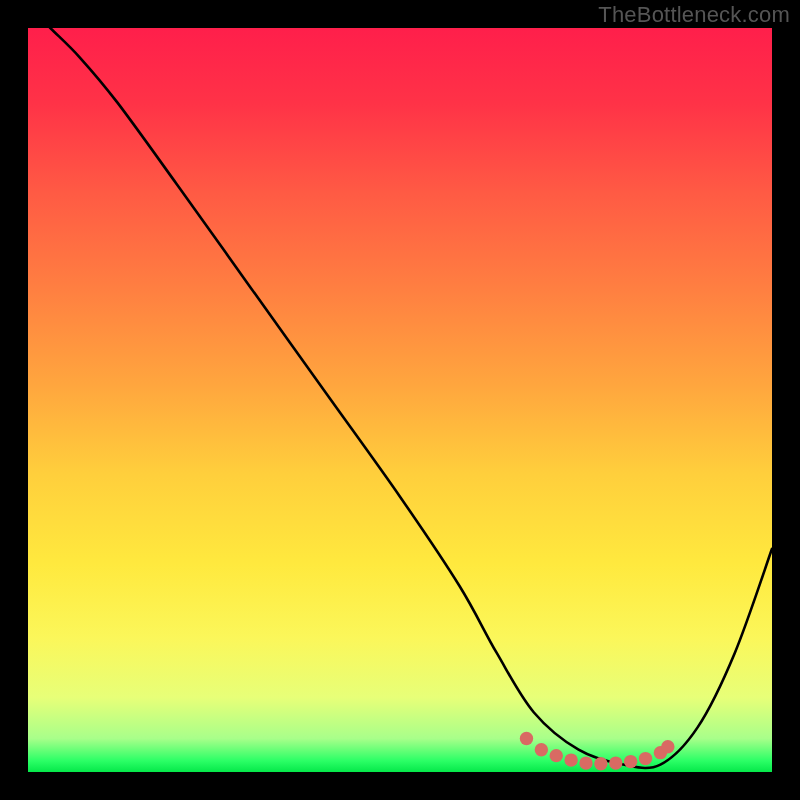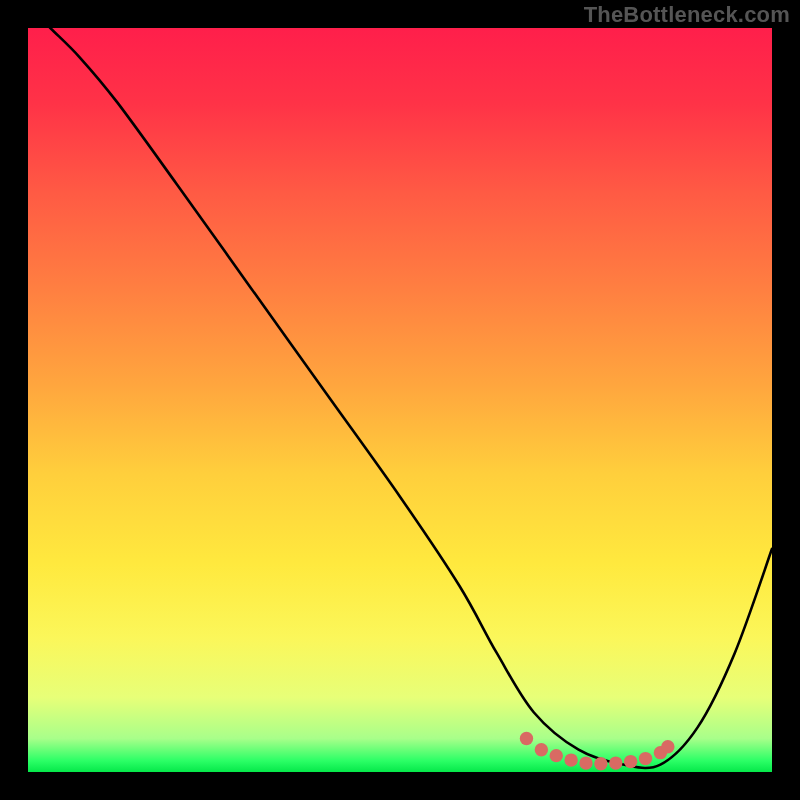--- a/index.html
+++ b/index.html
@@ -16,21 +16,21 @@
     width: 800px;
     height: 800px;
     background: #000;
   }
   .watermark {
     position: absolute;
     top: 2px;
     right: 10px;
     color: #555;
     font-size: 22px;
-    font-weight: 700;
+    font-weight: 400;
     letter-spacing: 0.2px;
     z-index: 20;
   }
   .plot-area {
     position: absolute;
     
     left: 28px;
     top: 28px;
     width: 744px;   
     height: 744px;

